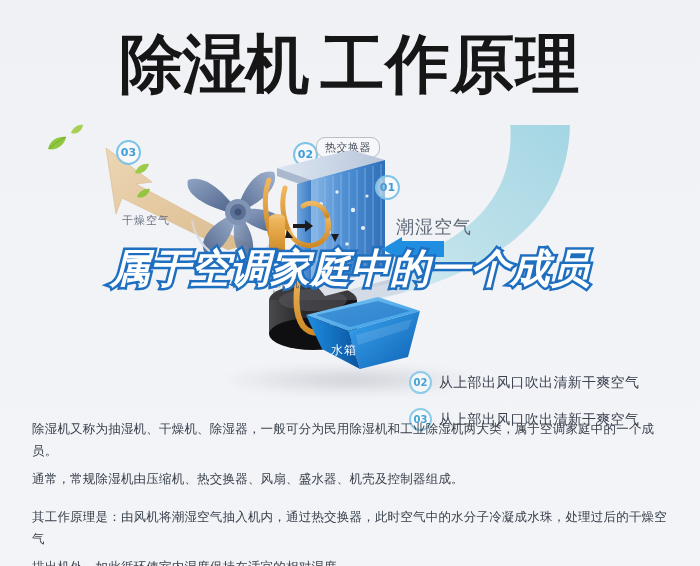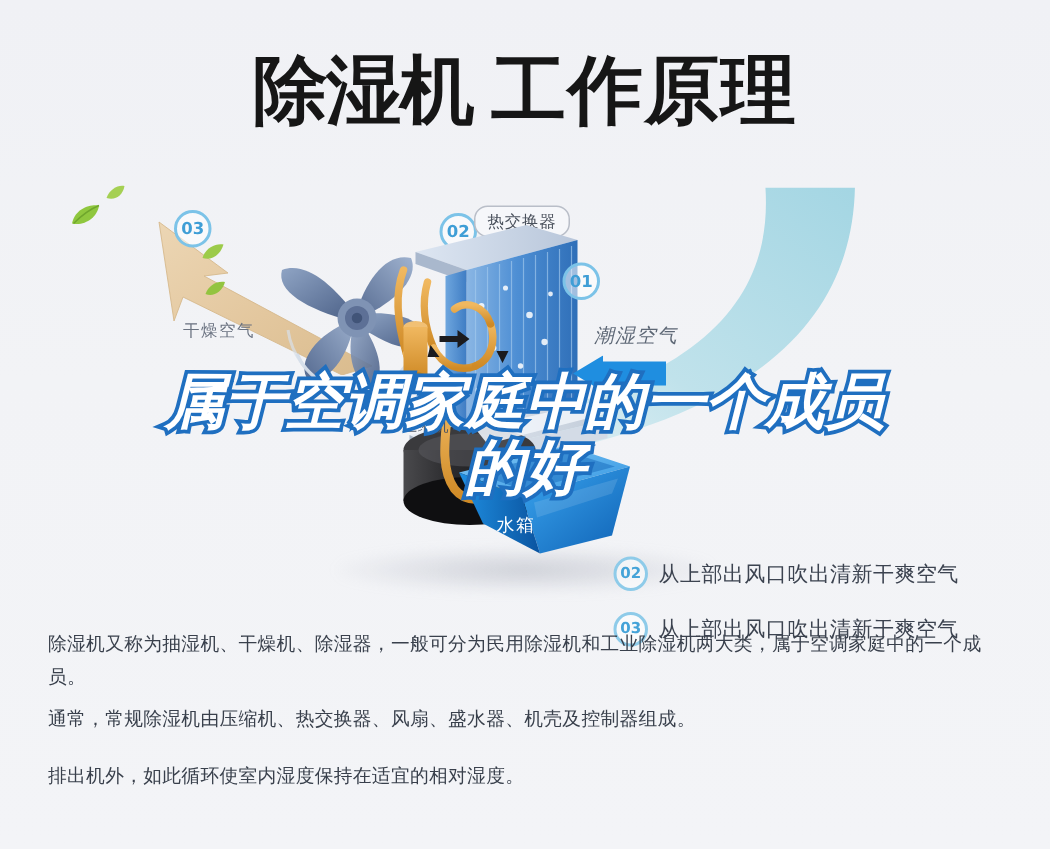--- a/index.html
+++ b/index.html
@@ -15,23 +15,23 @@
     background:linear-gradient(180deg,#f0f1f5 0%,#f2f3f6 45%,#f3f4f7 100%);
     overflow:hidden;
   }
 
   
   .title-wrap{
     position:absolute;left:0;top:26px;width:700px;height:78px;
     display:flex;align-items:center;justify-content:center;
   }
   .title{
-    font-size:50px;line-height:1;font-weight:700;color:#161616;
+    font-size:64px;line-height:1;font-weight:700;color:#161616;
     letter-spacing:1px;white-space:nowrap;
-    font-family:Liberation Mono, monospace;
+    font-family:Liberation Serif, serif;
   }
   .title .t1{letter-spacing:-1px;}
   .title .t2{margin-left:12px;}
 
   
   .stage{position:absolute;left:0;top:120px;width:699px;height:290px;}
 
   
   .swoosh{position:absolute;left:350px;top:5px;width:330px;height:180px;overflow:hidden;}
 
@@ -54,21 +54,21 @@
   
   .machine{position:absolute;left:255px;top:20px;width:190px;height:240px;}
 
   
   .tank{position:absolute;left:300px;top:175px;width:125px;height:90px;}
 
   
   .ill-label{position:absolute;color:#5b6472;font-size:11px;white-space:nowrap;
              font-family:"DejaVu Sans","Liberation Sans",sans-serif;}
   .lbl-dry{left:122px;top:93px;color:#6a7280;font-size:11px;letter-spacing:1px;}
-  .lbl-wet{left:396px;top:95px;color:#5d6775;font-size:13px;letter-spacing:1px;font-style:italic;}
+  .lbl-wet{left:396px;top:95px;color:#5d6775;font-size:18px;letter-spacing:1px;}
   .lbl-comp{left:268px;top:157px;color:#4f5763;font-size:10px;letter-spacing:.5px;}
   .lbl-tank{left:331px;top:222px;color:#ffffff;font-size:12px;letter-spacing:1px;}
 
   
   .badge{
     position:absolute;width:21px;height:21px;border-radius:50%;
     border:2px solid #7cc3e8;color:#3f9ed6;font-size:11px;font-weight:700;
     display:flex;align-items:center;justify-content:center;
     background:rgba(255,255,255,.55);
     font-family:"DejaVu Sans","Liberation Sans",sans-serif;
@@ -385,23 +385,23 @@
       <div class="legend-row">
         <div class="legend-badge">03</div>
         <div class="legend-text">从上部出风口吹出清新干爽空气</div>
       </div>
     </div>
 
   </div>
 
   <div class="overlay">
     <div class="overlay-line">属于空调家庭中的一个成员</div>
-    <div class="overlay-line">的好</div>
   </div>
 
   <div class="copy">
     <p>除湿机又称为抽湿机、干燥机、除湿器，一般可分为民用除湿机和工业除湿机两大类，属于空调家庭中的一个成员。</p>
     <p>通常，常规除湿机由压缩机、热交换器、风扇、盛水器、机壳及控制器组成。</p>
     <div class="gap"></div>
+    <p>其工作原理是：由风机将潮湿空气抽入机内，通过热交换器，此时空气中的水分子冷凝成水珠，处理过后的干燥空气</p>
     <p>排出机外，如此循环使室内湿度保持在适宜的相对湿度。</p>
   </div>
 
 </div>
 
 </body></html>

